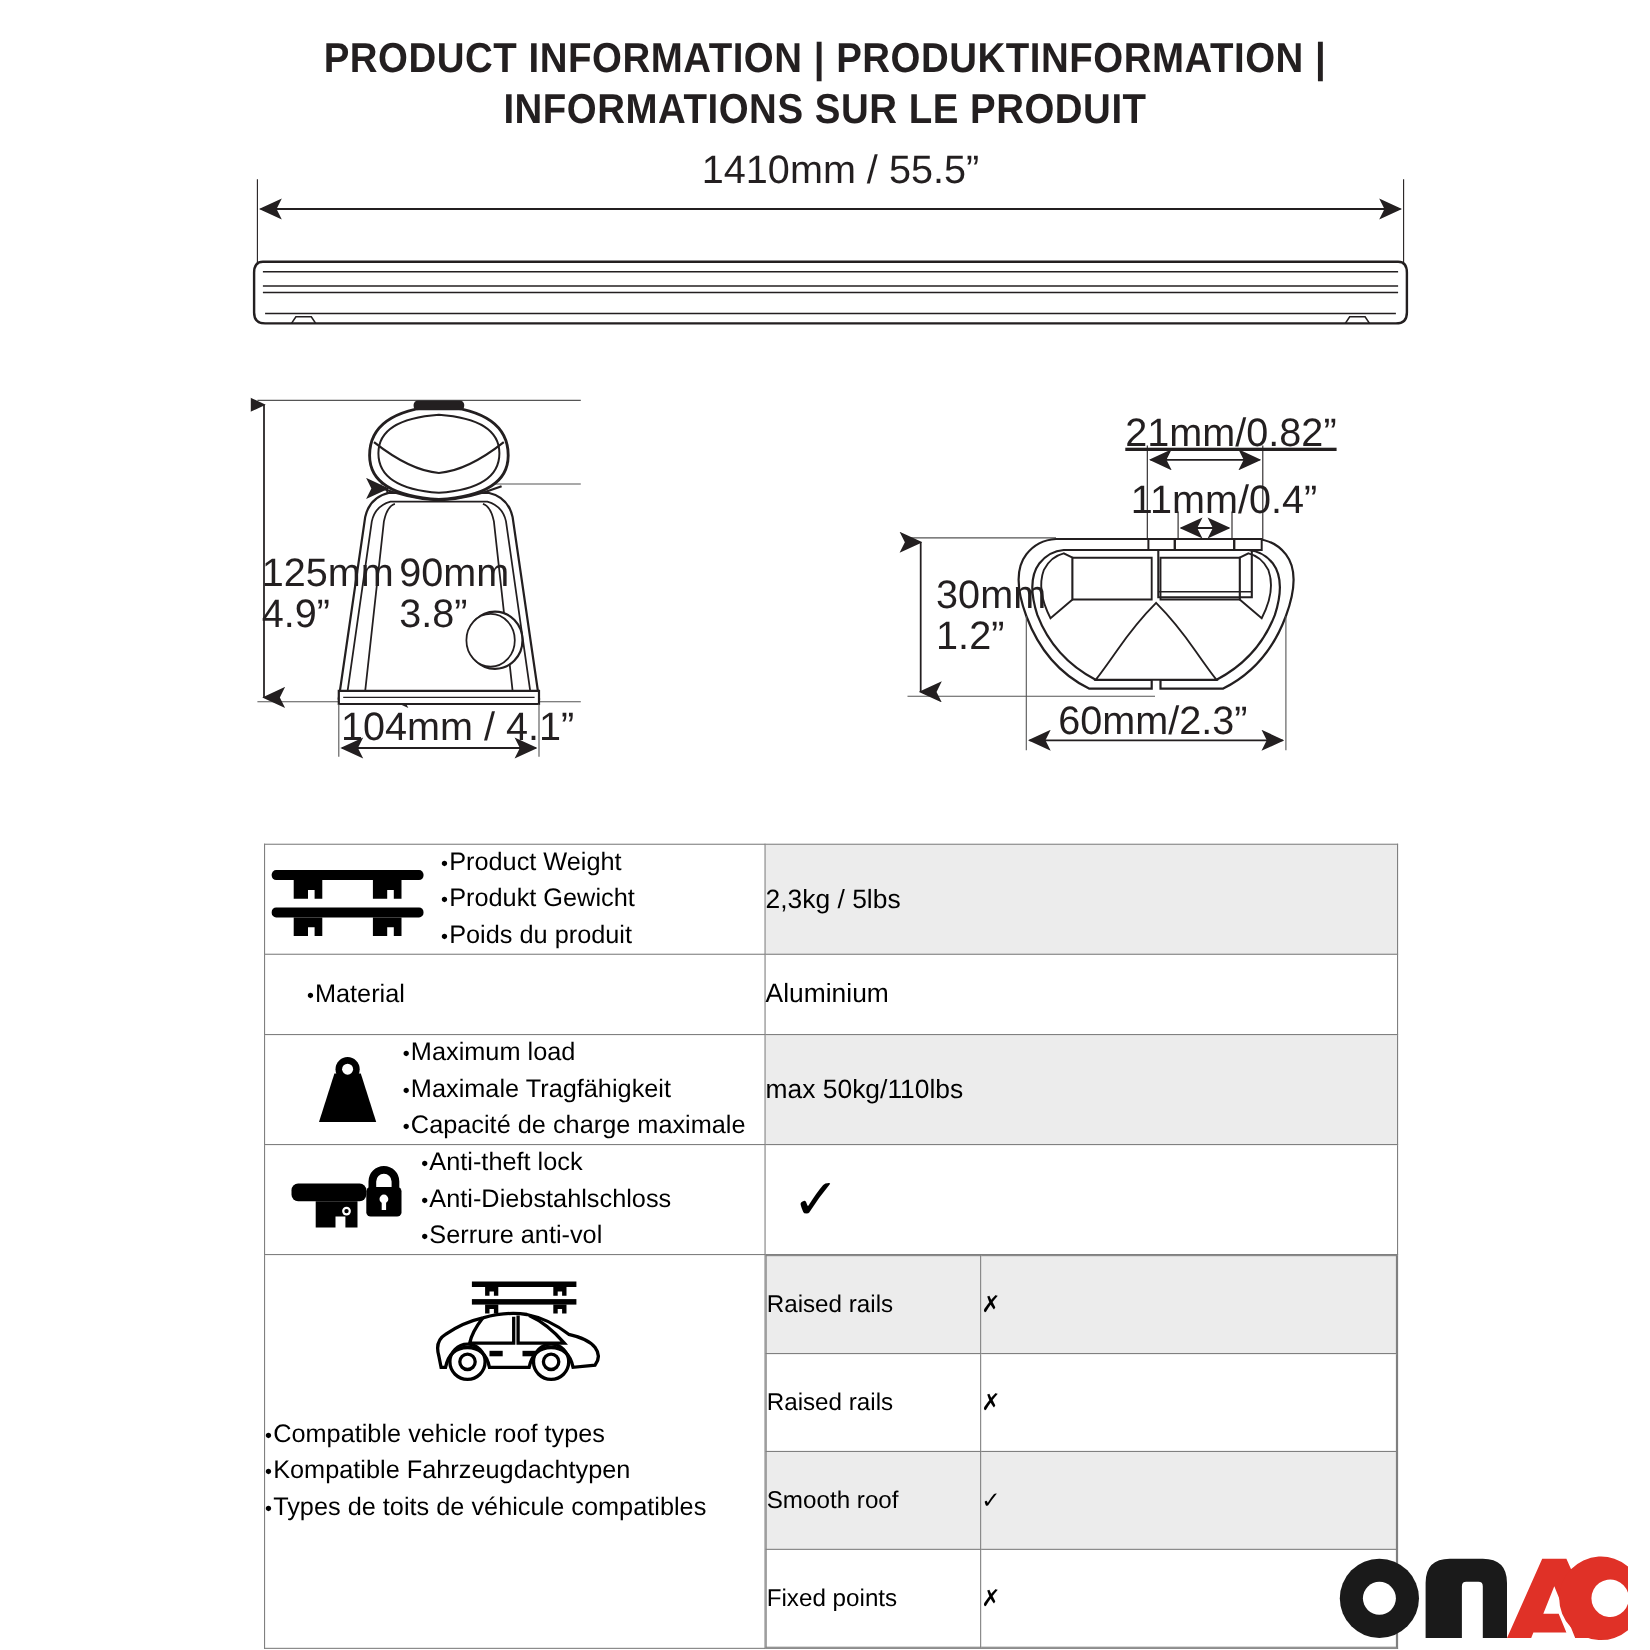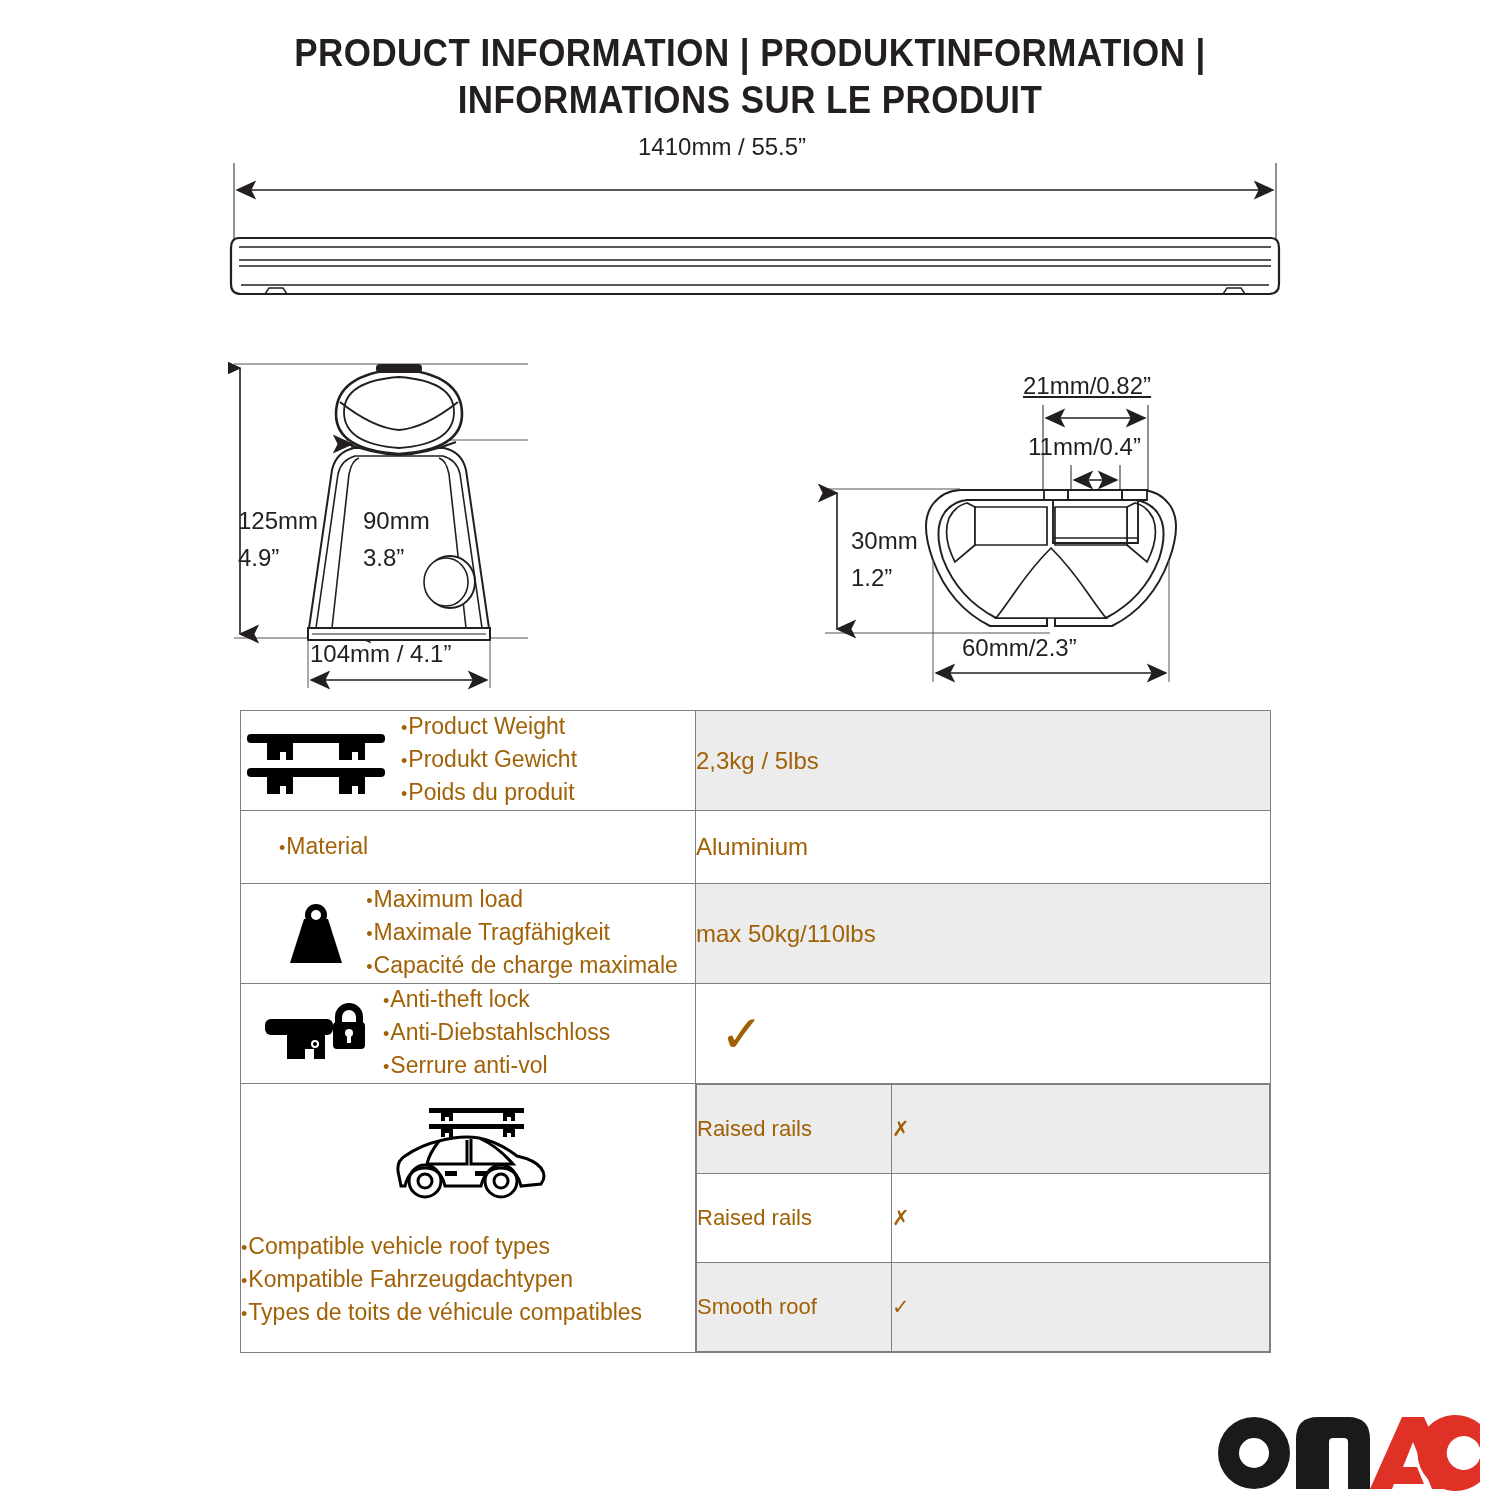--- a/index.html
+++ b/index.html
@@ -42,26 +42,26 @@
 
   
   .draw {
     position: absolute;
   }
 
   
   #spec-table {
     position: absolute;
     left: 240px;
-    top: 710px;
+    top: 767px;
     width: 1030px;
     border-collapse: collapse;
     table-layout: fixed;
     font-size: 21px;
-    color: #a16207;
+    color: #000000;
   }
   #spec-table td {
     border: 1.5px solid #808080;
     vertical-align: middle;
     padding: 0;
   }
   .cell-label {
     padding: 10px 6px 10px 12px;
   }
   .cell-value {
@@ -130,21 +130,21 @@
   
   #brand-logo {
     position: absolute;
     left: 1212px;
     top: 1412px;
   }
 
   .dim-text {
     position: absolute;
     font-family: "Liberation Sans", sans-serif;
-    font-size: 24px;
+    font-size: 36px;
     color: #231f20;
     white-space: nowrap;
   }
 </style>
 </head>
 <body>
 
 <div class="page">
 
   <div id="title-block">
@@ -415,20 +415,24 @@
                 <td class="sub-mark">✗</td>
               </tr>
               <tr>
                 <td class="sub-name">Raised rails</td>
                 <td class="sub-mark">✗</td>
               </tr>
               <tr class="shaded">
                 <td class="sub-name">Smooth roof</td>
                 <td class="sub-mark">✓</td>
               </tr>
+              <tr>
+                <td class="sub-name">Fixed points</td>
+                <td class="sub-mark">✗</td>
+              </tr>
             </tbody>
           </table>
         </td>
       </tr>
     </tbody>
   </table>
 
   <div id="brand-logo">
     <svg width="268" height="80" viewBox="0 0 268 80" xmlns="http://www.w3.org/2000/svg">
 

